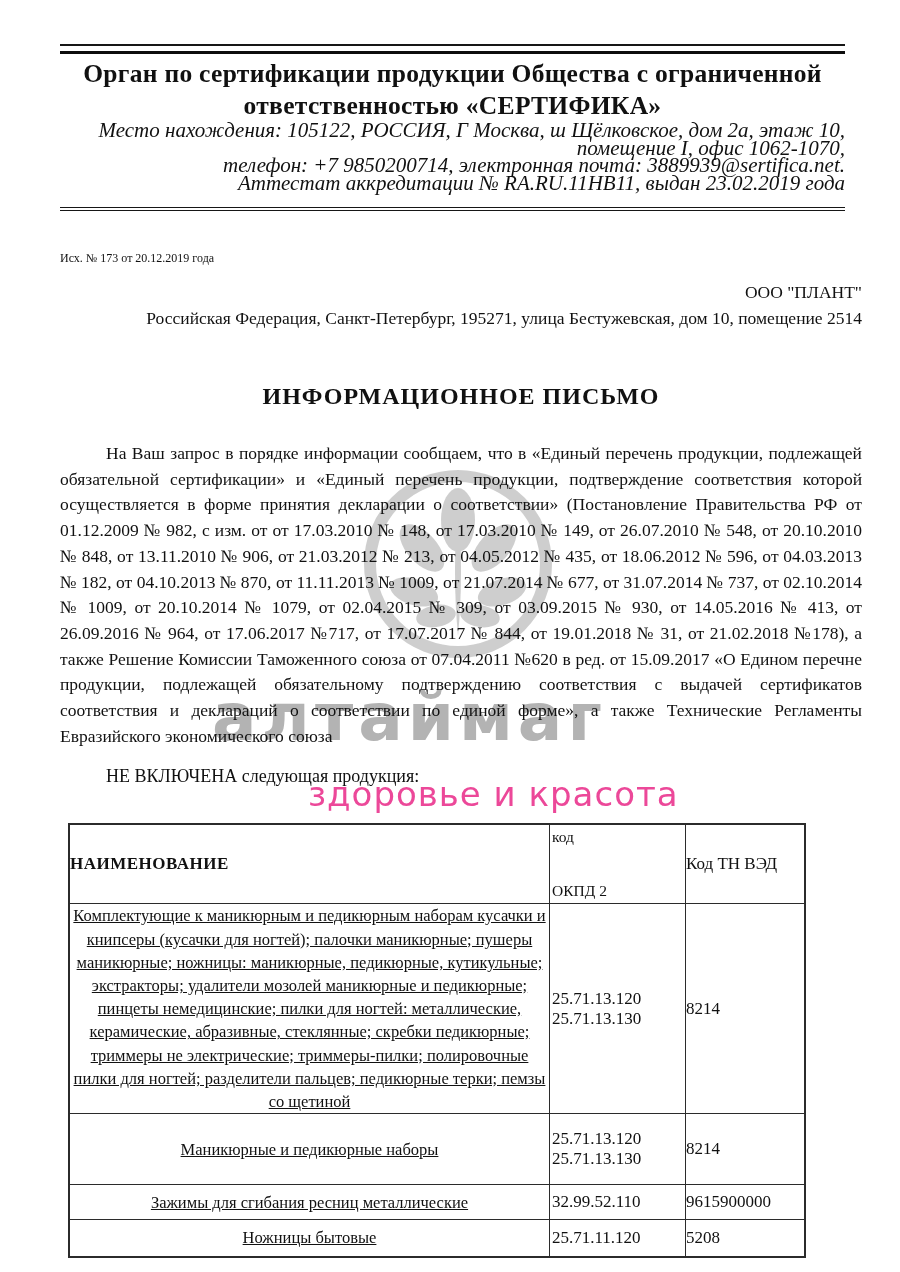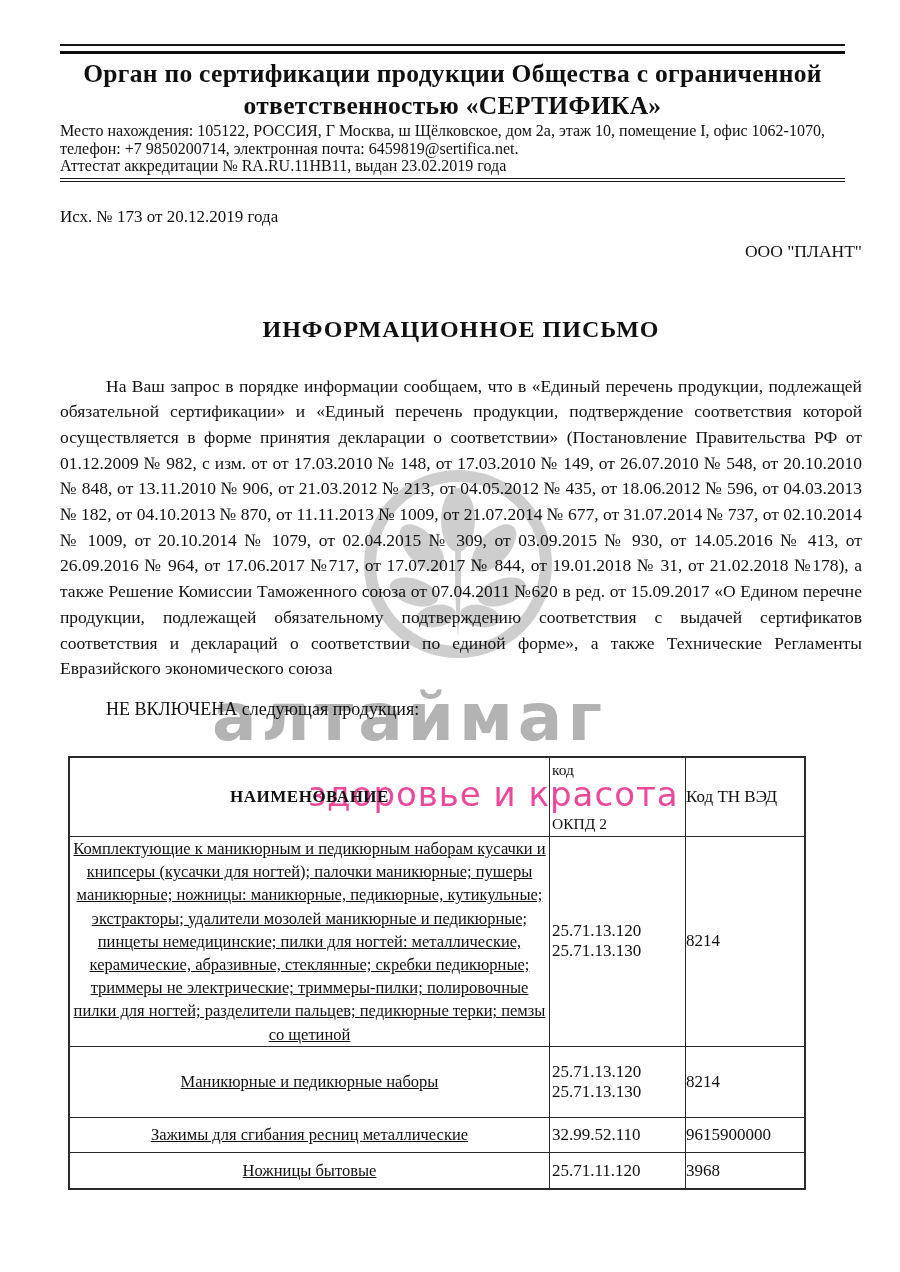--- a/index.html
+++ b/index.html
@@ -30,30 +30,30 @@
     font-size:34px;line-height:34px;
     letter-spacing:1px;
     color:#ec4899;
     white-space:nowrap;
   }
   
   .content{position:relative;z-index:1;padding:0 38px 0 60px;}
   .letterhead{margin-top:44px;margin-right:17px;}
   .rule-thin{border-top:2px solid #161616;}
   .rule-thick{border-top:3px solid #0d0d0d;margin-top:5px;}
-  .letterhead-body{border-bottom:4px double #161616;padding-bottom:3px;}
+  .letterhead-body{border-bottom:4px double #161616;padding-bottom:15px;}
   .org-name{
     margin-top:4px;
     text-align:center;
     font-weight:bold;
     font-size:25.5px;line-height:32px;
     letter-spacing:0.3px;
   }
-  .org-address{text-align:left;font-size:16px;line-height:17.5px;}
-  .ref-line{margin-top:24px;font-size:17px;line-height:22px;}
+  .org-address{text-align:right;font-size:21px;line-height:17.5px;font-style:italic;}
+  .ref-line{margin-top:36px;font-size:12px;line-height:22px;}
   .recipient{margin-top:10px;text-align:right;font-size:17.5px;line-height:26px;}
   .letter-title{
     margin-top:50px;
     text-align:center;
     font-weight:bold;
     font-size:24px;line-height:30px;
     letter-spacing:1px;
   }
   .body-par{
     margin:30px 0 0 0;
@@ -76,21 +76,21 @@
     padding:0;
   }
   table.products tr td:first-child{border-left:2px solid #2b2b2b;}
   table.products tr td:last-child{border-right:2px solid #2b2b2b;}
   table.products tr:first-child td{border-top:2px solid #2b2b2b;}
   table.products tr:last-child td{border-bottom:2px solid #2b2b2b;}
   .col-name{width:479px;}
   .col-okpd{width:135px;}
   .col-tnved{width:118px;}
   .cell-name{text-align:center;padding:4px 8px;line-height:23.2px;text-decoration:underline;}
-  .cell-name-head{text-align:center;font-weight:bold;letter-spacing:0.5px;font-size:17px;border-radius:15px;}
+  .cell-name-head{text-align:left;font-weight:bold;letter-spacing:0.5px;font-size:17px;border-radius:15px;}
   .cell-okpd-head{vertical-align:top;}
   .okpd-head-stack{display:flex;flex-direction:column;gap:36px;padding:3px 2px;font-size:15.5px;line-height:18px;}
   .code-stack{display:flex;flex-direction:column;padding:2px 2px;font-size:17px;line-height:20px;}
   .cell-tnved{padding-left:14px;font-size:17px;}
   .h-head{height:69px;}
   .h-r1{height:209px;}
   .h-r2{height:71px;}
   .h-r3{height:35px;}
   .h-r4{height:37px;}
 </style>
@@ -118,29 +118,30 @@
   </div>
 
   <div class="content">
 
     <div class="letterhead">
       <div class="rule-thin"></div>
       <div class="rule-thick"></div>
       <div class="letterhead-body">
         <div class="org-name">Орган по сертификации продукции Общества с ограниченной ответственностью «СЕРТИФИКА»</div>
         <div class="org-address">Место нахождения: 105122, РОССИЯ, Г Москва, ш Щёлковское, дом 2а, этаж 10, помещение I, офис 1062-1070,</div>
-        <div class="org-address">телефон: +7 9850200714, электронная почта: 6459819@sertifica.net.</div>
+        <div class="org-address">телефон: +7 9850200714, электронная почта: 3889939@sertifica.net.</div>
         <div class="org-address">Аттестат аккредитации № RA.RU.11НВ11, выдан 23.02.2019 года</div>
       </div>
     </div>
 
     <div class="ref-line">Исх. № 173 от 20.12.2019 года</div>
 
     <div class="recipient">
       <div>ООО "ПЛАНТ"</div>
+      <div>Российская Федерация, Санкт-Петербург, 195271, улица Бестужевская, дом 10, помещение 2514</div>
     </div>
 
     <div class="letter-title">ИНФОРМАЦИОННОЕ ПИСЬМО</div>
 
     <p class="body-par">На Ваш запрос в порядке информации сообщаем, что в «Единый перечень продукции, подлежащей обязательной сертификации» и «Единый перечень продукции, подтверждение соответствия которой осуществляется в форме принятия декларации о соответствии» (Постановление Правительства РФ от 01.12.2009 № 982, с изм. от от 17.03.2010 № 148, от 17.03.2010 № 149, от 26.07.2010 № 548, от 20.10.2010 № 848, от 13.11.2010 № 906, от 21.03.2012 № 213, от 04.05.2012 № 435, от 18.06.2012 № 596, от 04.03.2013 № 182, от 04.10.2013 № 870, от 11.11.2013 № 1009, от 21.07.2014 № 677, от 31.07.2014 № 737, от 02.10.2014 № 1009, от 20.10.2014 № 1079, от 02.04.2015 № 309, от 03.09.2015 № 930, от 14.05.2016 № 413, от 26.09.2016 № 964, от 17.06.2017 №717, от 17.07.2017 № 844, от 19.01.2018 № 31, от 21.02.2018 №178), а также Решение Комиссии Таможенного союза от 07.04.2011 №620 в ред. от 15.09.2017 «О Едином перечне продукции, подлежащей обязательному подтверждению соответствия с выдачей сертификатов соответствия и деклараций о соответствии по единой форме», а также Технические Регламенты Евразийского экономического союза</p>
 
     <p class="not-included">НЕ ВКЛЮЧЕНА следующая продукция:</p>
 
     <table class="products">
       <tbody>
@@ -187,19 +188,19 @@
         <td class="cell-tnved">9615900000</td>
       </tr>
 
       <tr class="h-r4">
         <td class="cell-name">Ножницы бытовые</td>
         <td>
           <div class="code-stack">
             <span>25.71.11.120</span>
           </div>
         </td>
-        <td class="cell-tnved">3968</td>
+        <td class="cell-tnved">5208</td>
       </tr>
     </tbody>
       </table>
 
   </div>
 </div>
 
 </body></html>

